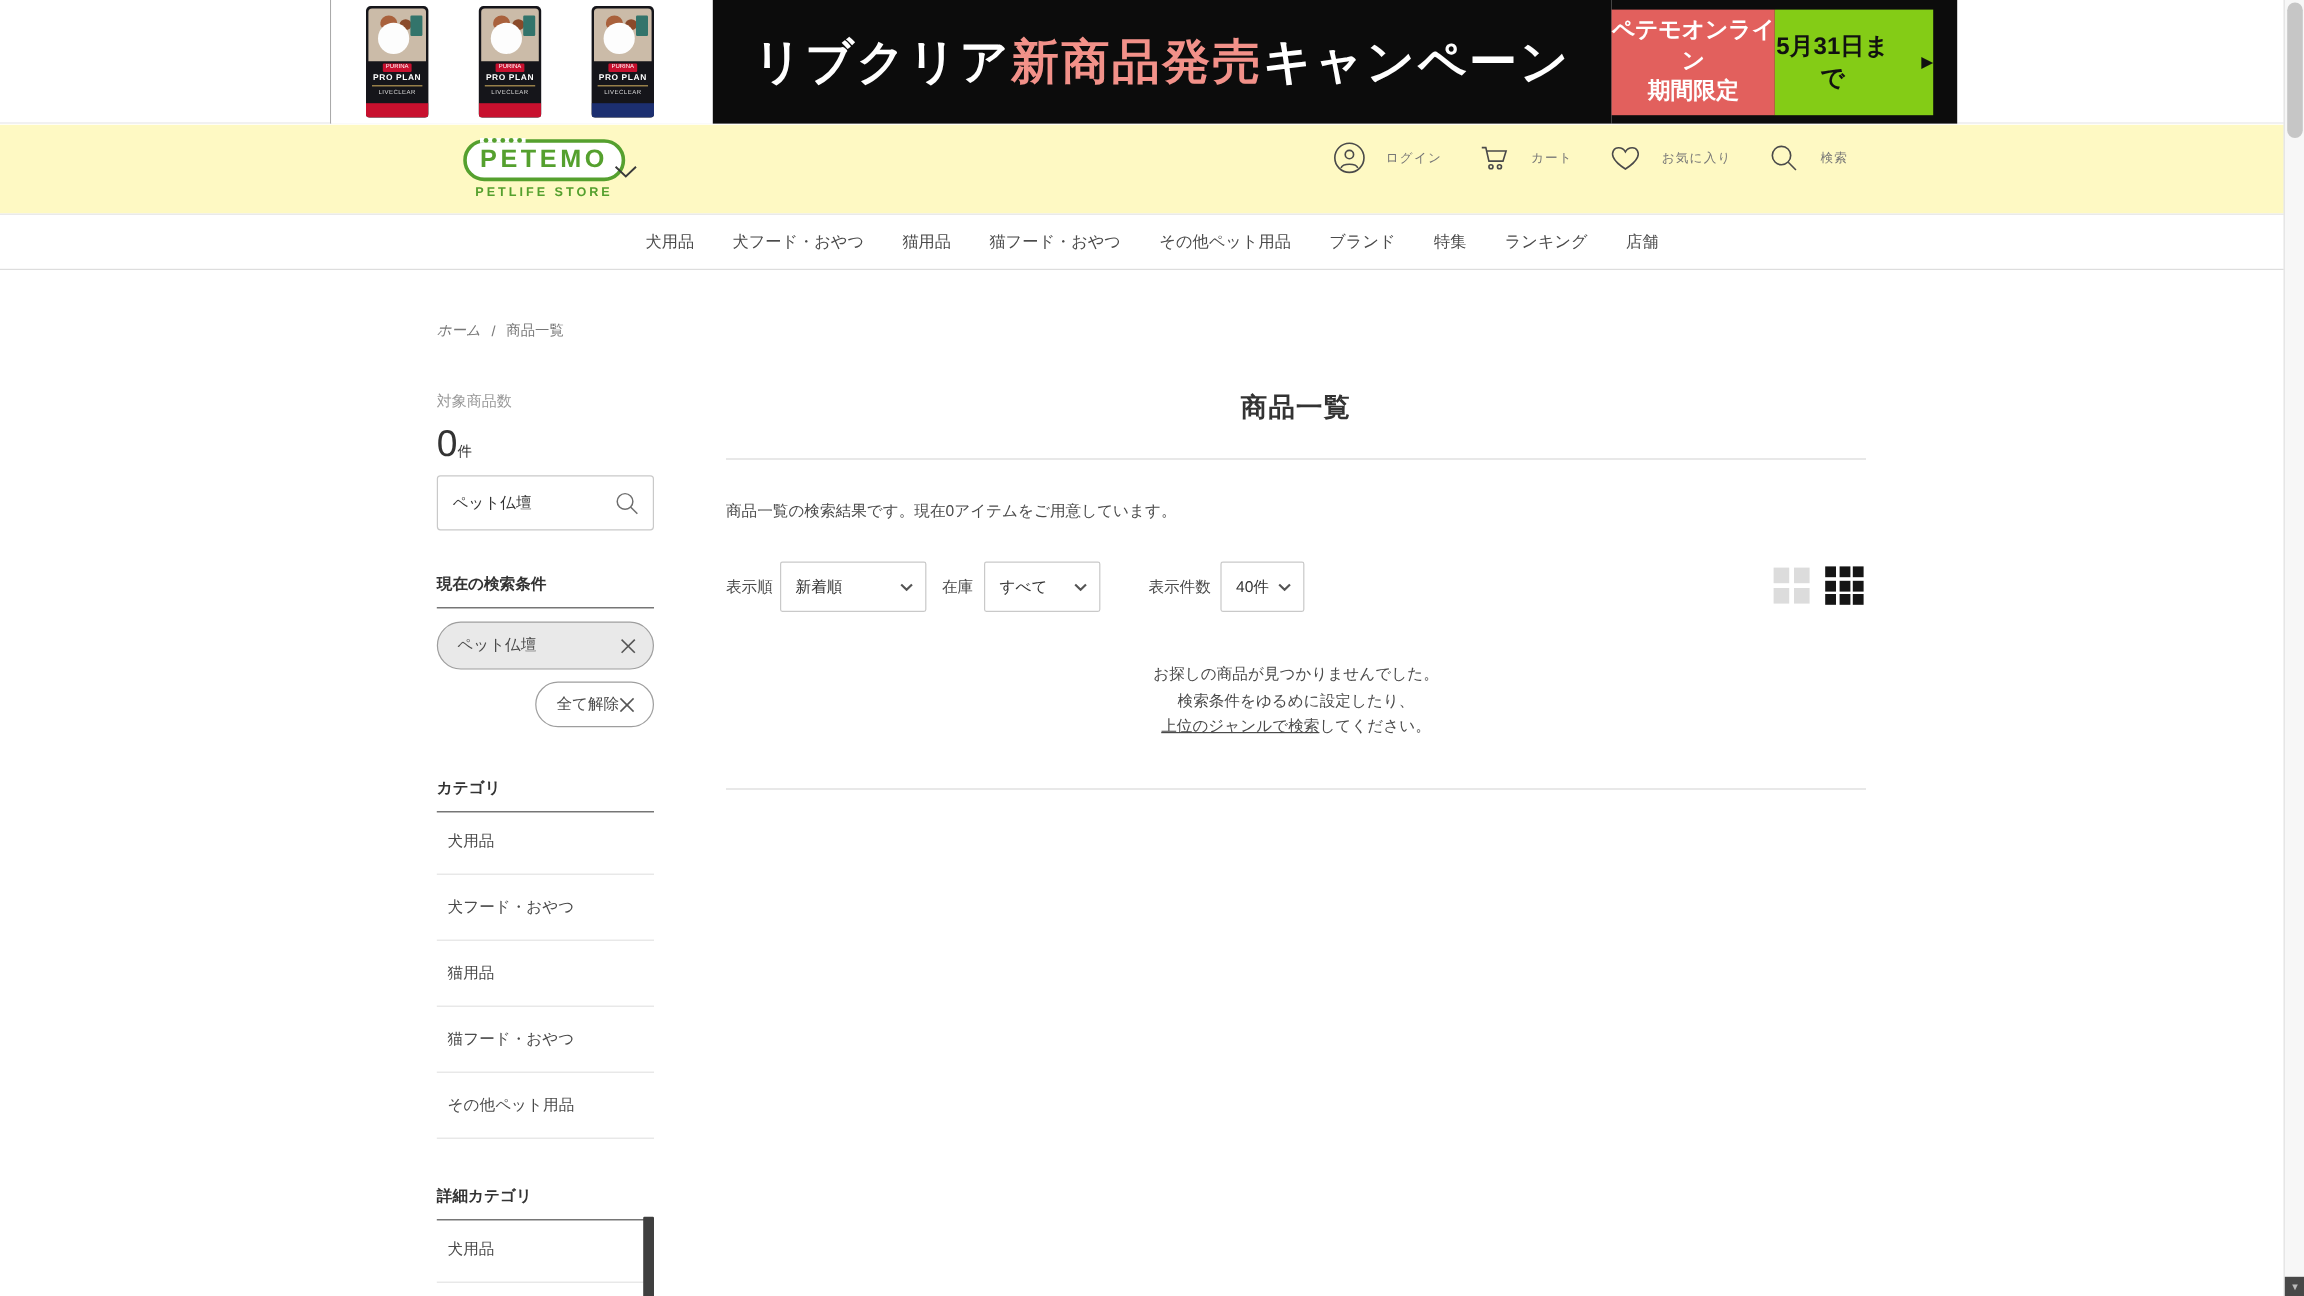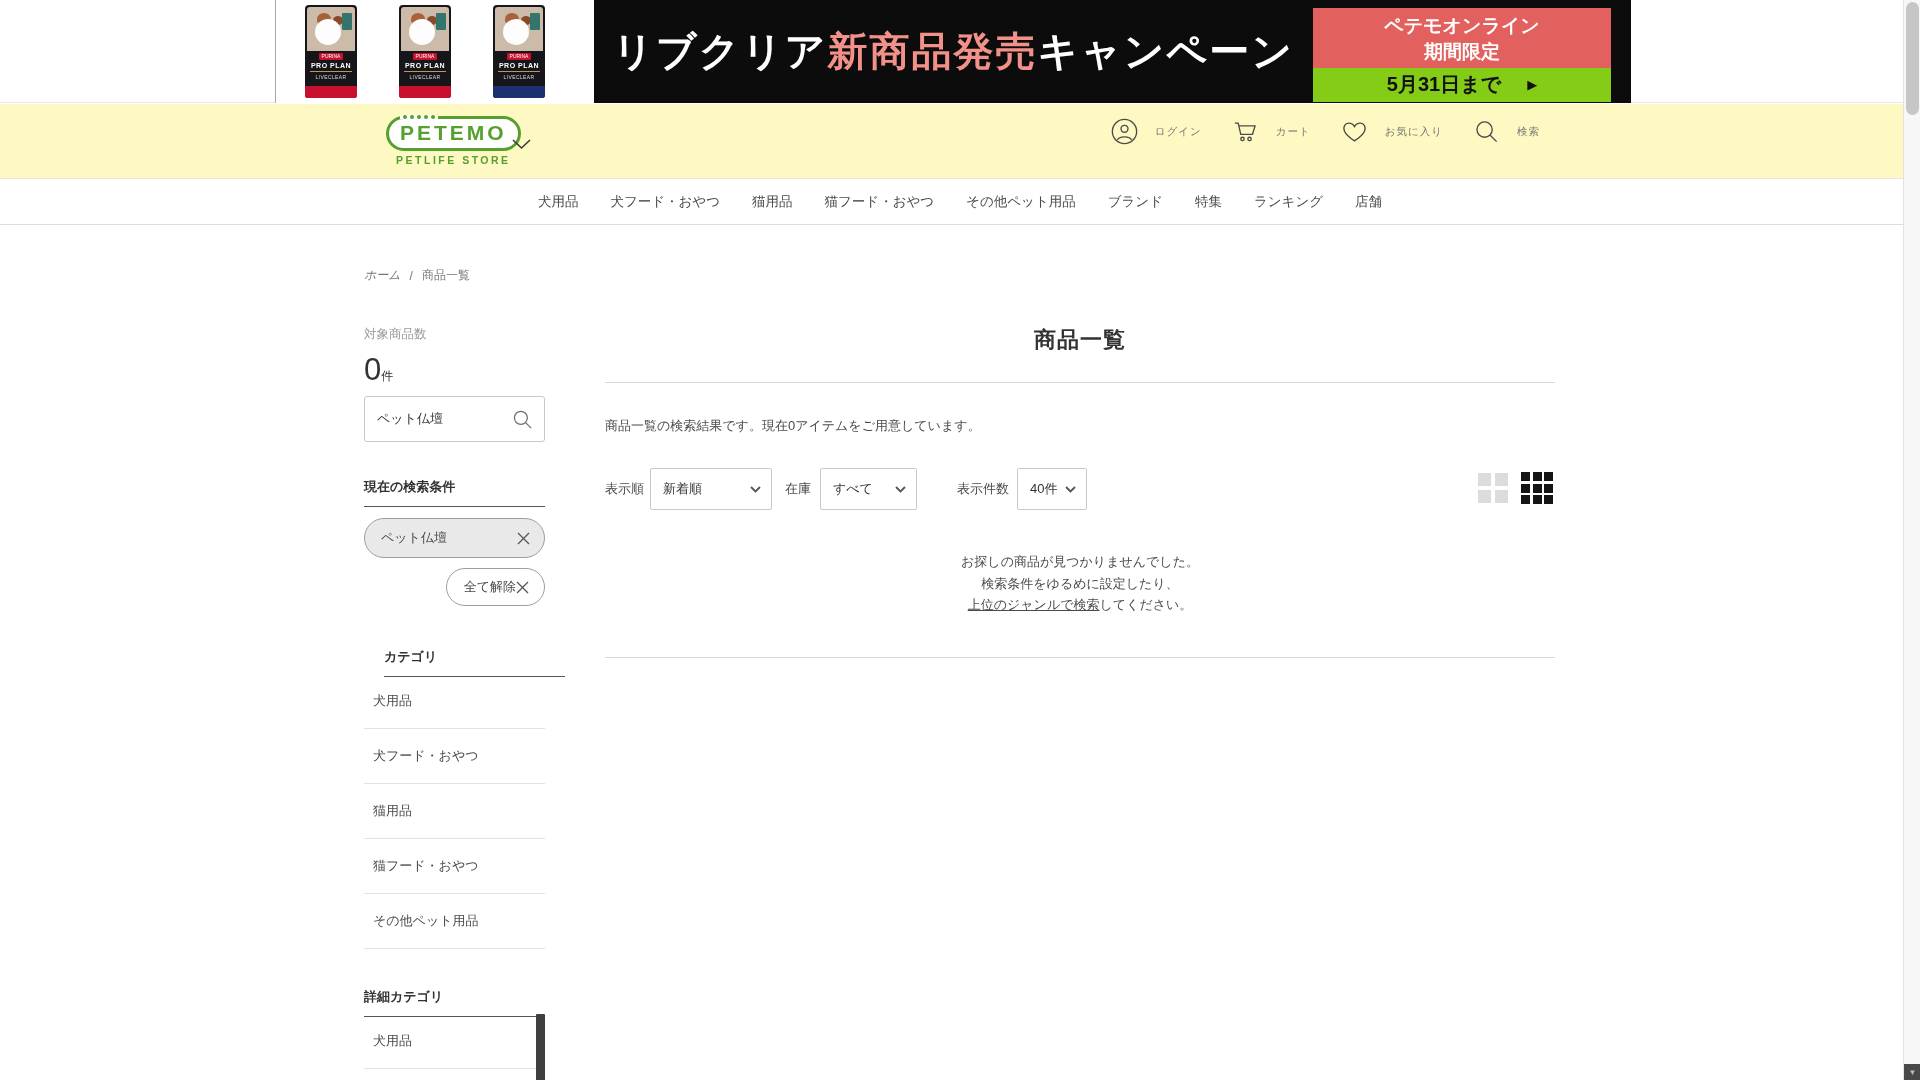--- a/index.html
+++ b/index.html
@@ -18,21 +18,21 @@
   .cat-patch2 { position:absolute; left:26px; top:9px; width:10px; height:9px; background:#8a4a2a; border-radius:50%; }
   .bag-badge { position:absolute; right:3px; top:6px; width:10px; height:17px; background:#33746b; border-radius:1px; }
   .bag-maker { align-self:center; margin-top:2px; background:#c8102e; color:#fff; font-size:5px; line-height:7px; padding:0 3px; border-radius:1px; }
   .bag-brand { color:#fff; font-size:7px; font-weight:bold; text-align:center; letter-spacing:.5px; margin-top:2px; border-bottom:1px solid #b69a55; padding-bottom:2px; margin-left:5px; margin-right:5px; white-space:nowrap; }
   .bag-line { color:#ddd; font-size:5px; text-align:center; margin-top:2px; letter-spacing:.4px; }
   .bag-stripe { margin-top:auto; height:12px; background:#c8102e; }
   .bag--blue .bag-stripe { background:#1c2f70; }
   .banner-black { flex:1; background:#0c0c0c; display:flex; align-items:center; justify-content:center; white-space:nowrap; }
   .banner-black .bt { font-size:40px; font-weight:bold; letter-spacing:2px; color:#fff; }
   .banner-black .bt.accent { color:#f29189; }
-  .banner-promo { width:318px; background:#0c0c0c; display:flex; flex-direction:column; padding:8px 20px 7px 0; }
+  .banner-promo { width:288px; background:#0c0c0c; display:flex; padding:8px 20px 7px 0; }
   .promo-red { background:#e2605d; color:#fff; font-size:19px; font-weight:bold; text-align:center; line-height:1.35; padding:5px 0 4px 0; }
   .promo-white { background:#84cc16; color:#111; font-size:20px; font-weight:bold; text-align:center; padding:3px 0 4px 0; display:flex; align-items:center; justify-content:center; gap:26px; }
   .promo-white .arrow { font-size:13px; }
 
   
   .site-header { position:absolute; left:0; top:104px; width:1920px; height:74px; background:#fef9c3; }
   .logo { position:absolute; left:386px; top:12px; cursor:pointer; }
   .logo-badge { position:relative; display:inline-block; border:3px solid #55a02e; border-radius:19px; padding:2px 11px 3px 11px; color:#55a02e; font-weight:bold; font-size:21px; letter-spacing:3px; background:#fff; }
   .logo-dots { position:absolute; top:-4px; left:11px; display:flex; gap:3px; background:#fff; padding:0 3px; }
   .logo-dots i { width:4px; height:4px; background:#55a02e; border-radius:50%; }
@@ -55,21 +55,21 @@
   .sidebar { position:absolute; left:364px; top:326px; width:181px; }
   .count-label { position:absolute; top:0; left:0; font-size:12.5px; color:#999; }
   .count-num { position:absolute; top:26px; left:0; color:#333; }
   .count-num .num { font-size:31px; font-weight:400; }
   .count-num .unit { font-size:12px; }
   .search-box { position:absolute; top:70px; left:0; width:181px; height:46px; border:1px solid #c9c9c9; border-radius:3px; display:flex; align-items:center; padding:0 10px 0 12px; background:#fff; }
   .search-box input { border:none; outline:none; flex:1; min-width:0; font-size:13px; color:#333; font-family:inherit; background:transparent; }
   .search-box svg { flex:0 0 auto; cursor:pointer; }
   .side-title { position:absolute; left:0; width:181px; font-size:13px; font-weight:bold; color:#333; padding-bottom:10px; border-bottom:1px solid #555; }
   .t-cond { top:152px; }
-  .t-cat { top:322px;margin-left:20px; }
+  .t-cat { top:322px; }
   .t-detail { top:662px; }
   .tag-pill { position:absolute; top:192px; left:0; width:181px; height:40px; background:#e9e9e9; border:1px solid #9e9e9e; border-radius:20px; display:flex; align-items:center; justify-content:space-between; padding:0 14px 0 16px; cursor:pointer; }
   .tag-pill span { font-size:13px; color:#4a4a4a; }
   .clear-pill { position:absolute; top:242px; right:0; height:38px; background:#fff; border:1px solid #9e9e9e; border-radius:19px; display:inline-flex; align-items:center; gap:0; padding:0 15px 0 17px; cursor:pointer; }
   .clear-pill span { font-size:13px; color:#4a4a4a; }
   .cat-list { position:absolute; top:348px; left:0; width:181px; }
   .cat-item { height:55px; display:flex; align-items:center; padding-left:9px; font-size:13px; color:#4a4a4a; border-bottom:1px solid #e3e3e3; cursor:pointer; }
   .detail-list { position:absolute; top:688px; left:0; width:181px; }
   .mini-scrollbar { position:absolute; top:688px; right:0; width:9px; height:400px; background:#3f3f3f; border-radius:1px; }
 

